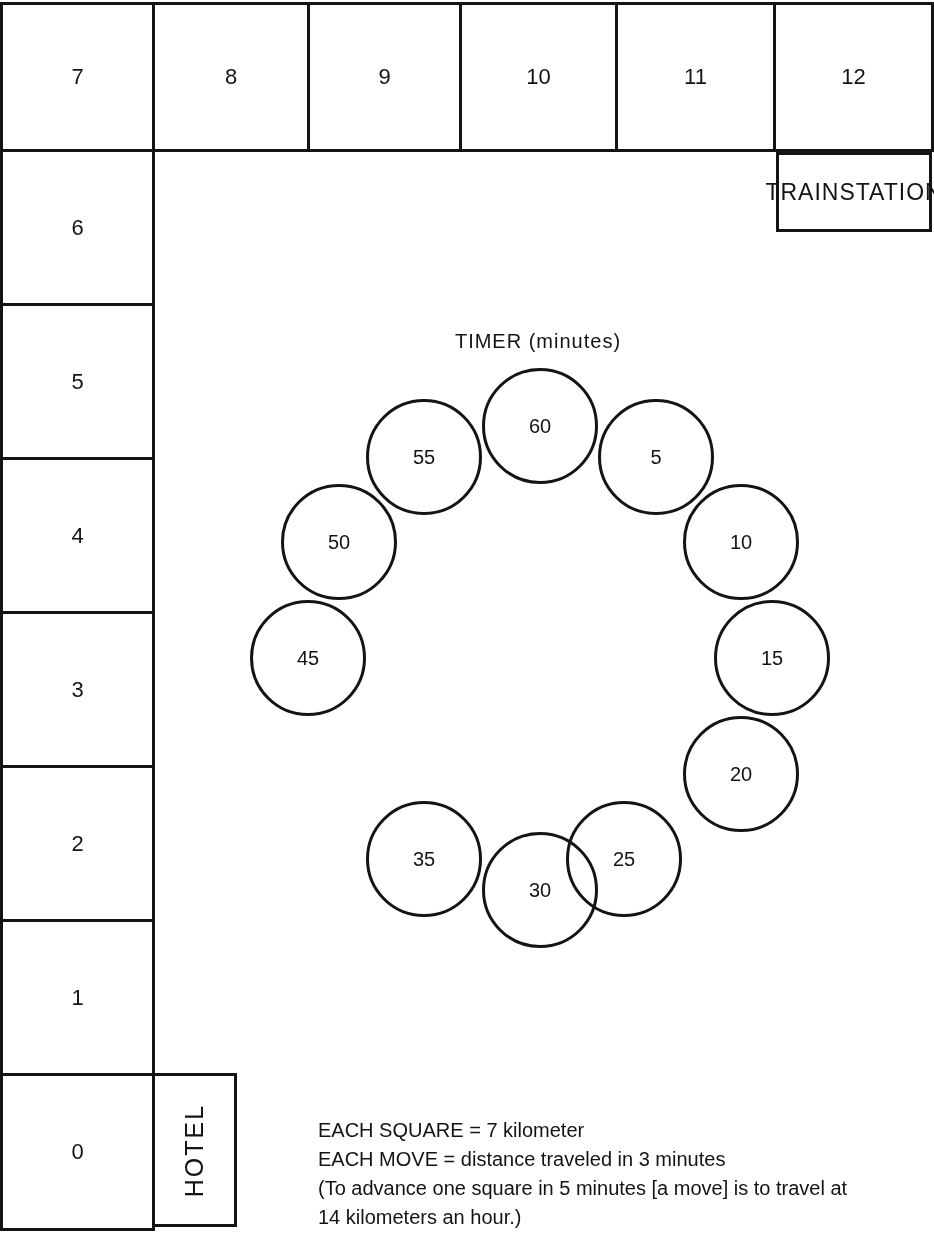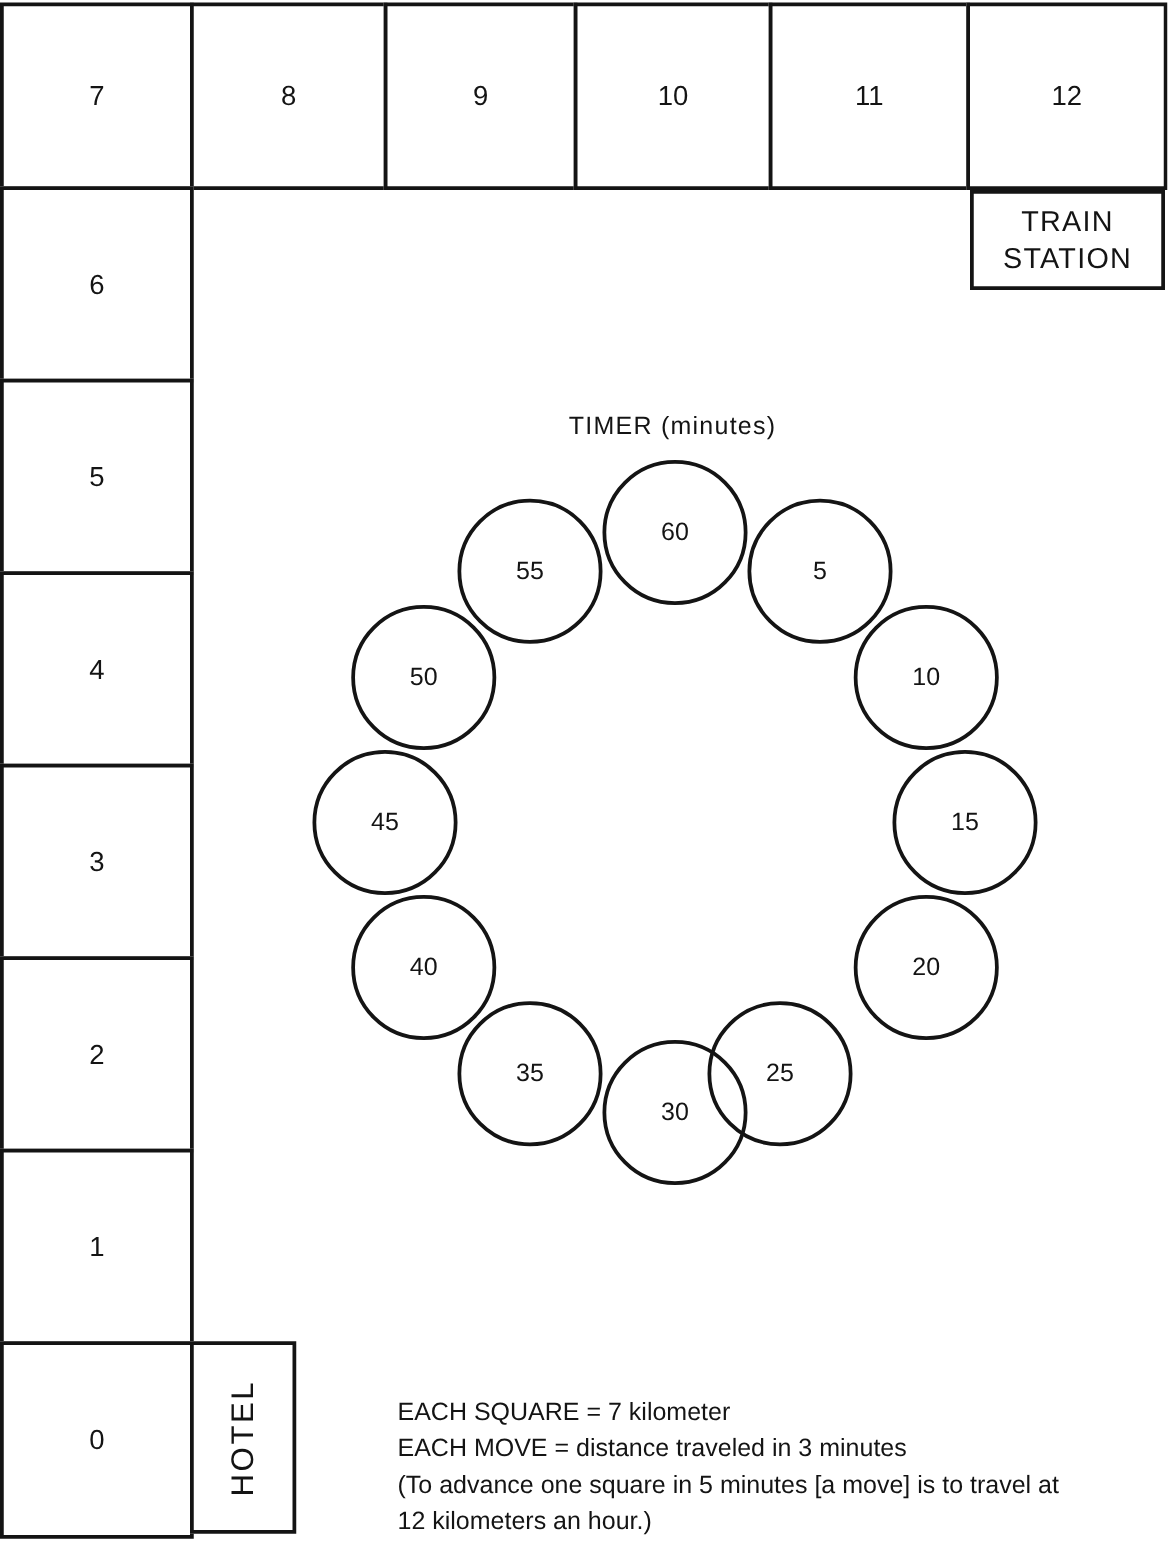--- a/index.html
+++ b/index.html
@@ -26,21 +26,21 @@
     display: flex;
     align-items: center;
     justify-content: center;
     font-size: 22px;
   }
   .station {
     position: absolute;
     border: 3px solid var(--ink);
     background: var(--paper);
     display: flex;
-    flex-direction: column;
+    flex-direction: row;
     align-items: center;
     justify-content: center;
     font-size: 23px;
     line-height: 29px;
     letter-spacing: 1px;
   }
   .hotel {
     position: absolute;
     border: 3px solid var(--ink);
     background: var(--paper);
@@ -116,25 +116,24 @@
   <div class="timer-title">TIMER (minutes)</div>
 
   <div class="tc" style="left:482px; top:368px">60</div>
   <div class="tc" style="left:598px; top:399px">5</div>
   <div class="tc" style="left:683px; top:484px">10</div>
   <div class="tc" style="left:714px; top:600px">15</div>
   <div class="tc" style="left:683px; top:716px">20</div>
   <div class="tc" style="left:566px; top:801px">25</div>
   <div class="tc" style="left:482px; top:832px">30</div>
   <div class="tc" style="left:366px; top:801px">35</div>
-  <div class="tc" style="left:281px; top:716px">40</div>
   <div class="tc" style="left:250px; top:600px">45</div>
   <div class="tc" style="left:281px; top:484px">50</div>
   <div class="tc" style="left:366px; top:399px">55</div>
 
   <div class="legend">
     <div>EACH SQUARE = 7 kilometer</div>
     <div>EACH MOVE = distance traveled in 3 minutes</div>
     <div>(To advance one square in 5 minutes [a move] is to travel at</div>
-    <div>12 kilometers an hour.)</div>
+    <div>14 kilometers an hour.)</div>
   </div>
 
 </div>
 
 </body></html>

